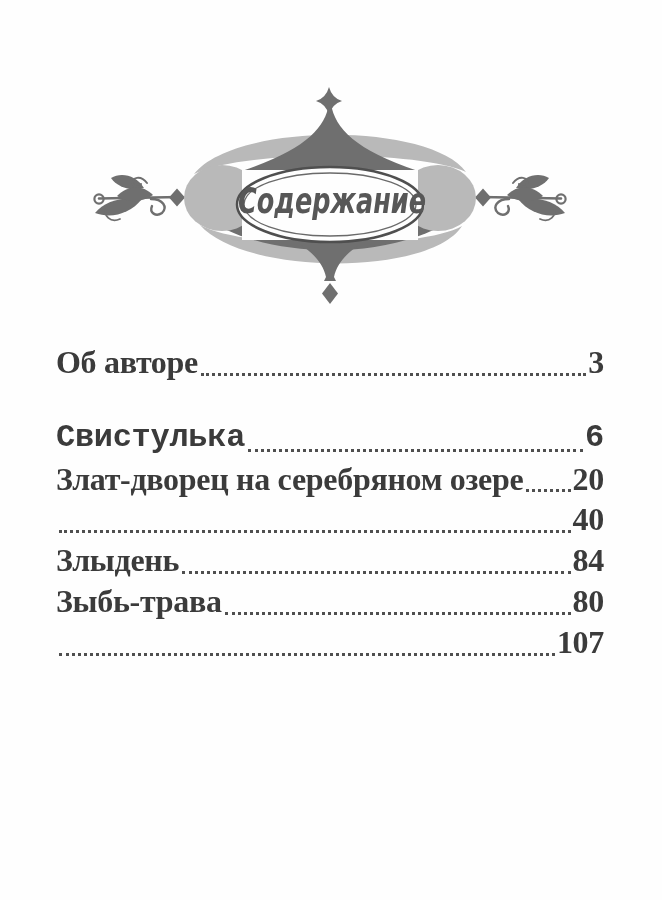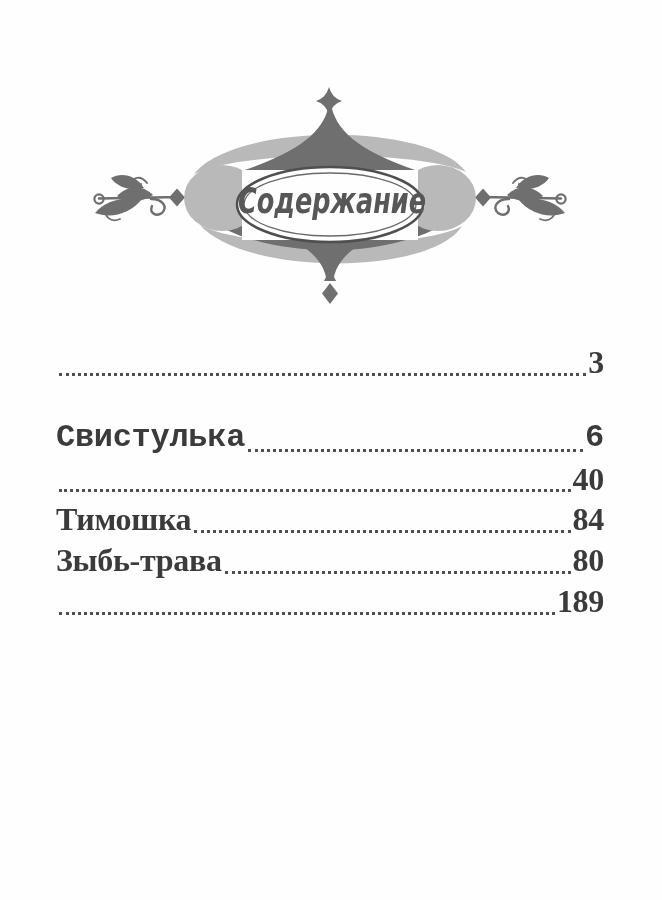--- a/index.html
+++ b/index.html
@@ -88,48 +88,54 @@
       <ellipse cx="330" cy="204.5" rx="93" ry="37.5" fill="#fefefe" stroke="#4f4f4f" stroke-width="2.5"></ellipse>
       <ellipse cx="330" cy="204.5" rx="86" ry="31.5" fill="none" stroke="#6a6a6a" stroke-width="1.3"></ellipse>
 
       <text x="332" y="213" text-anchor="middle" font-family="DejaVu Sans, sans-serif" font-style="italic" font-weight="bold" font-size="36" fill="var(--title-ink)" textLength="188" lengthAdjust="spacingAndGlyphs">Содержание</text>
     </svg>
   </div>
 
   <div class="toc">
 
       <div class="toc-row">
+        <span class="toc-label">Об авторе</span>
         <span class="toc-dots"></span>
         <span class="toc-page">3</span>
       </div>
 
       <div class="toc-row">
         <span class="toc-label">Свистулька</span>
         <span class="toc-dots"></span>
         <span class="toc-page">6</span>
       </div>
 
+      <div class="toc-row">
+        <span class="toc-label">Злат-дворец на серебряном озере</span>
+        <span class="toc-dots"></span>
+        <span class="toc-page">20</span>
+      </div>
 
       <div class="toc-row">
         <span class="toc-dots"></span>
         <span class="toc-page">40</span>
       </div>
 
       <div class="toc-row">
-        <span class="toc-label">Тимошка</span>
+        <span class="toc-label">Злыдень</span>
         <span class="toc-dots"></span>
         <span class="toc-page">84</span>
       </div>
 
 
       <div class="toc-row">
         <span class="toc-label">Зыбь-трава</span>
         <span class="toc-dots"></span>
         <span class="toc-page">80</span>
       </div>
 
       <div class="toc-row">
         <span class="toc-dots"></span>
-        <span class="toc-page">189</span>
+        <span class="toc-page">107</span>
       </div>
     </div>
 
 </div>
 
 </body></html>

